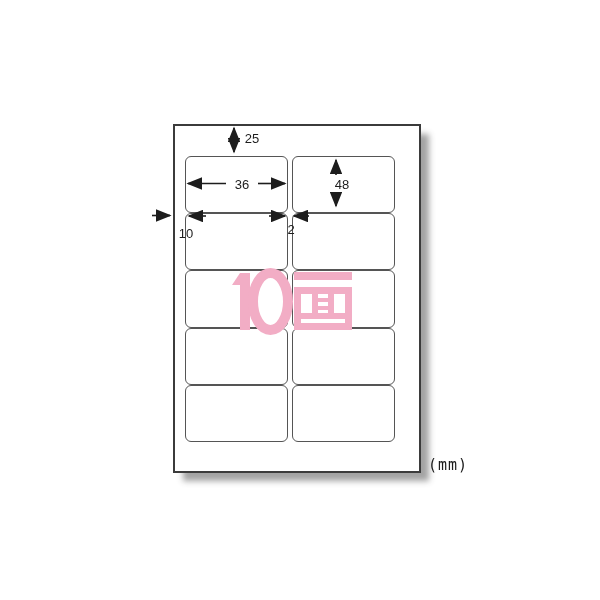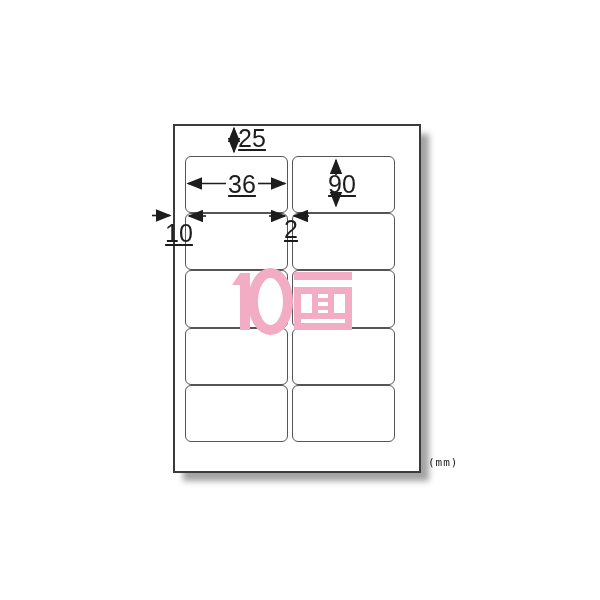--- a/index.html
+++ b/index.html
@@ -17,26 +17,26 @@
     position:absolute;left:185px;top:156px;width:210px;height:286px;
     display:grid;grid-template-columns:1fr 1fr;grid-template-rows:repeat(5,1fr);
     column-gap:4px;row-gap:0;
   }
   .label-cell{
     box-sizing:border-box;border:1.4px solid var(--cellBorder);
     border-radius:6px;background:transparent;
   }
   .overlay{position:absolute;left:0;top:0;width:600px;height:600px;pointer-events:none;}
   .dim-label{
-    position:absolute;color:var(--ink);font-size:25px;line-height:19px;
-    transform:translateX(-50%);white-space:nowrap;text-decoration:underline;
+    position:absolute;color:var(--ink);font-size:13px;line-height:19px;
+    transform:translateX(-50%);white-space:nowrap;
   }
   .unit-note{
     position:absolute;left:428px;top:456px;color:var(--ink);
-    font-family:"DejaVu Sans Mono",monospace;font-size:11px;letter-spacing:1px;
+    font-family:"DejaVu Sans Mono",monospace;font-size:15px;letter-spacing:1px;
   }
   .pink{fill:var(--pink);}
   .dimline{stroke:var(--ink);stroke-width:1.6;fill:none;}
 </style>
 </head>
 <body>
 
 <div class="canvas">
 
   <div class="sheet"></div>
@@ -94,19 +94,19 @@
 
     <line class="dimline" x1="152" y1="215.5" x2="170" y2="215.5" marker-end="url(#ah)"></line>
     <line class="dimline" x1="206" y1="216" x2="189" y2="216" marker-end="url(#ah)"></line>
 
     <line class="dimline" x1="269" y1="216" x2="285" y2="216" marker-end="url(#ah)"></line>
     <line class="dimline" x1="309" y1="216" x2="294" y2="216" marker-end="url(#ah)"></line>
   </svg>
 
   <div class="dim-label" style="left:252px;top:129px;">25</div>
   <div class="dim-label" style="left:242px;top:175px;">36</div>
-  <div class="dim-label" style="left:342px;top:175px;">90</div>
-  <div class="dim-label" style="left:179px;top:224px;">10</div>
+  <div class="dim-label" style="left:342px;top:175px;">48</div>
+  <div class="dim-label" style="left:186px;top:224px;">10</div>
   <div class="dim-label" style="left:291px;top:220px;">2</div>
 
   <div class="unit-note">(mm)</div>
 
 </div>
 
 </body></html>

